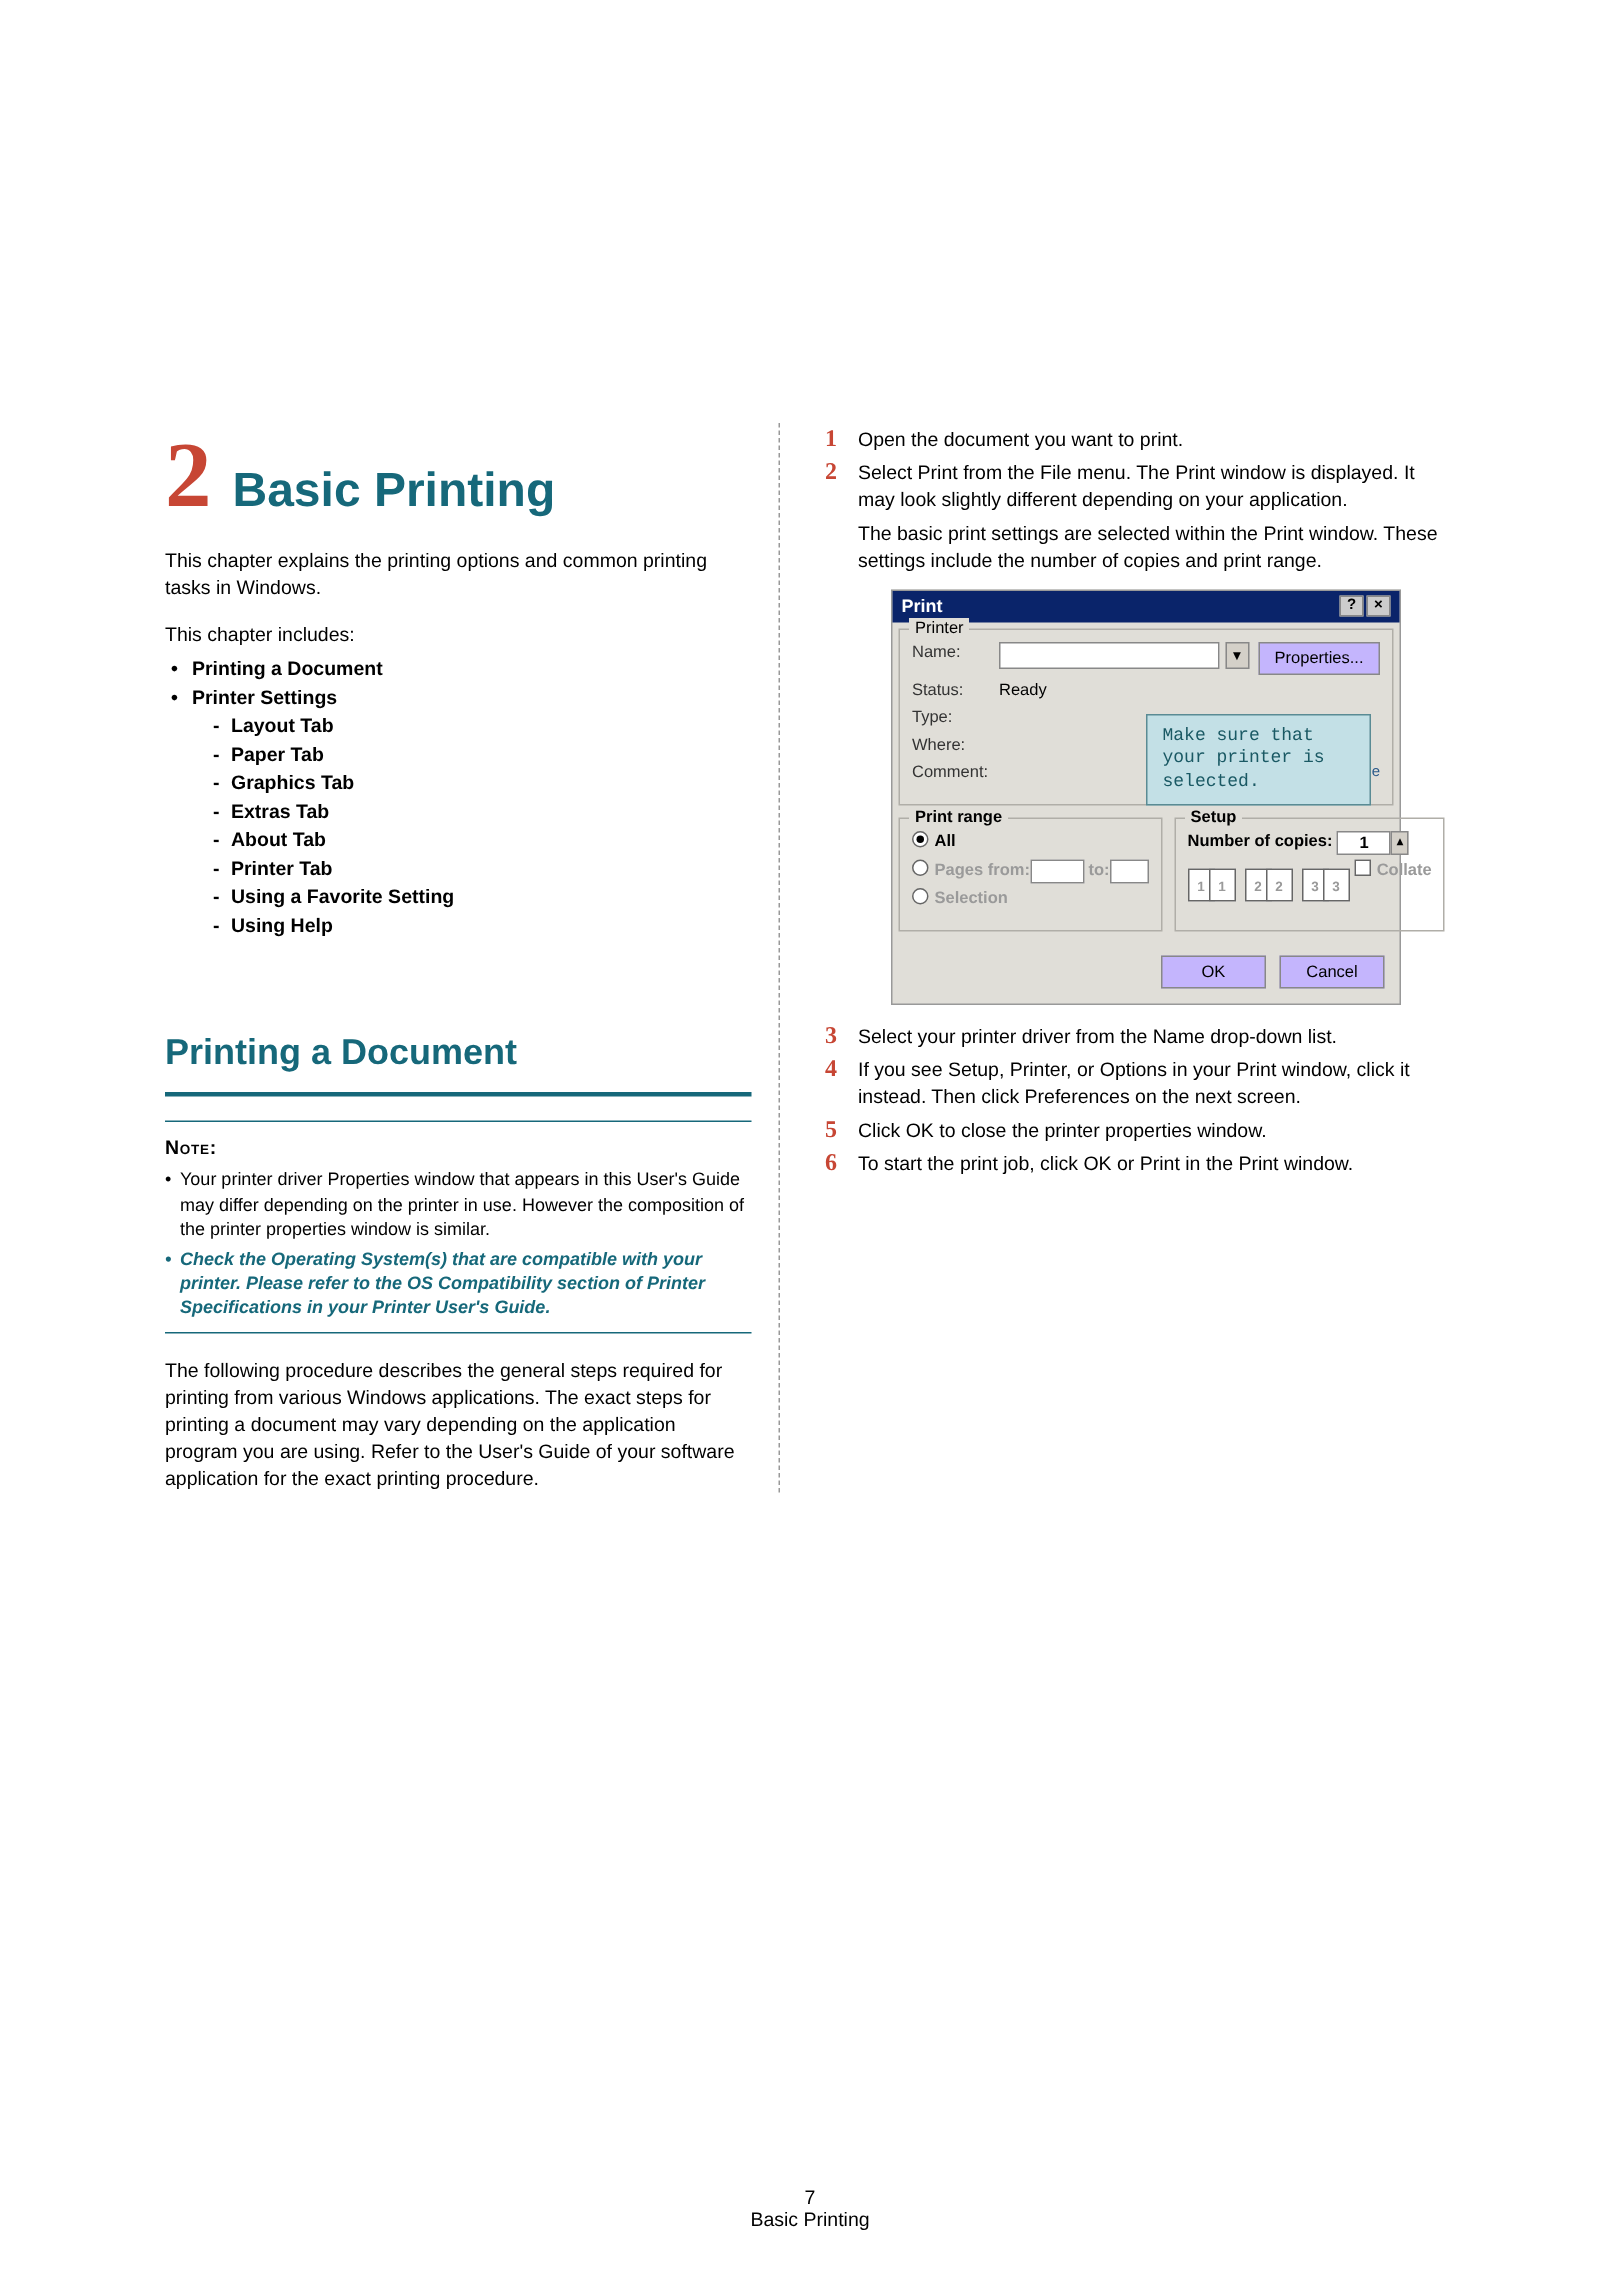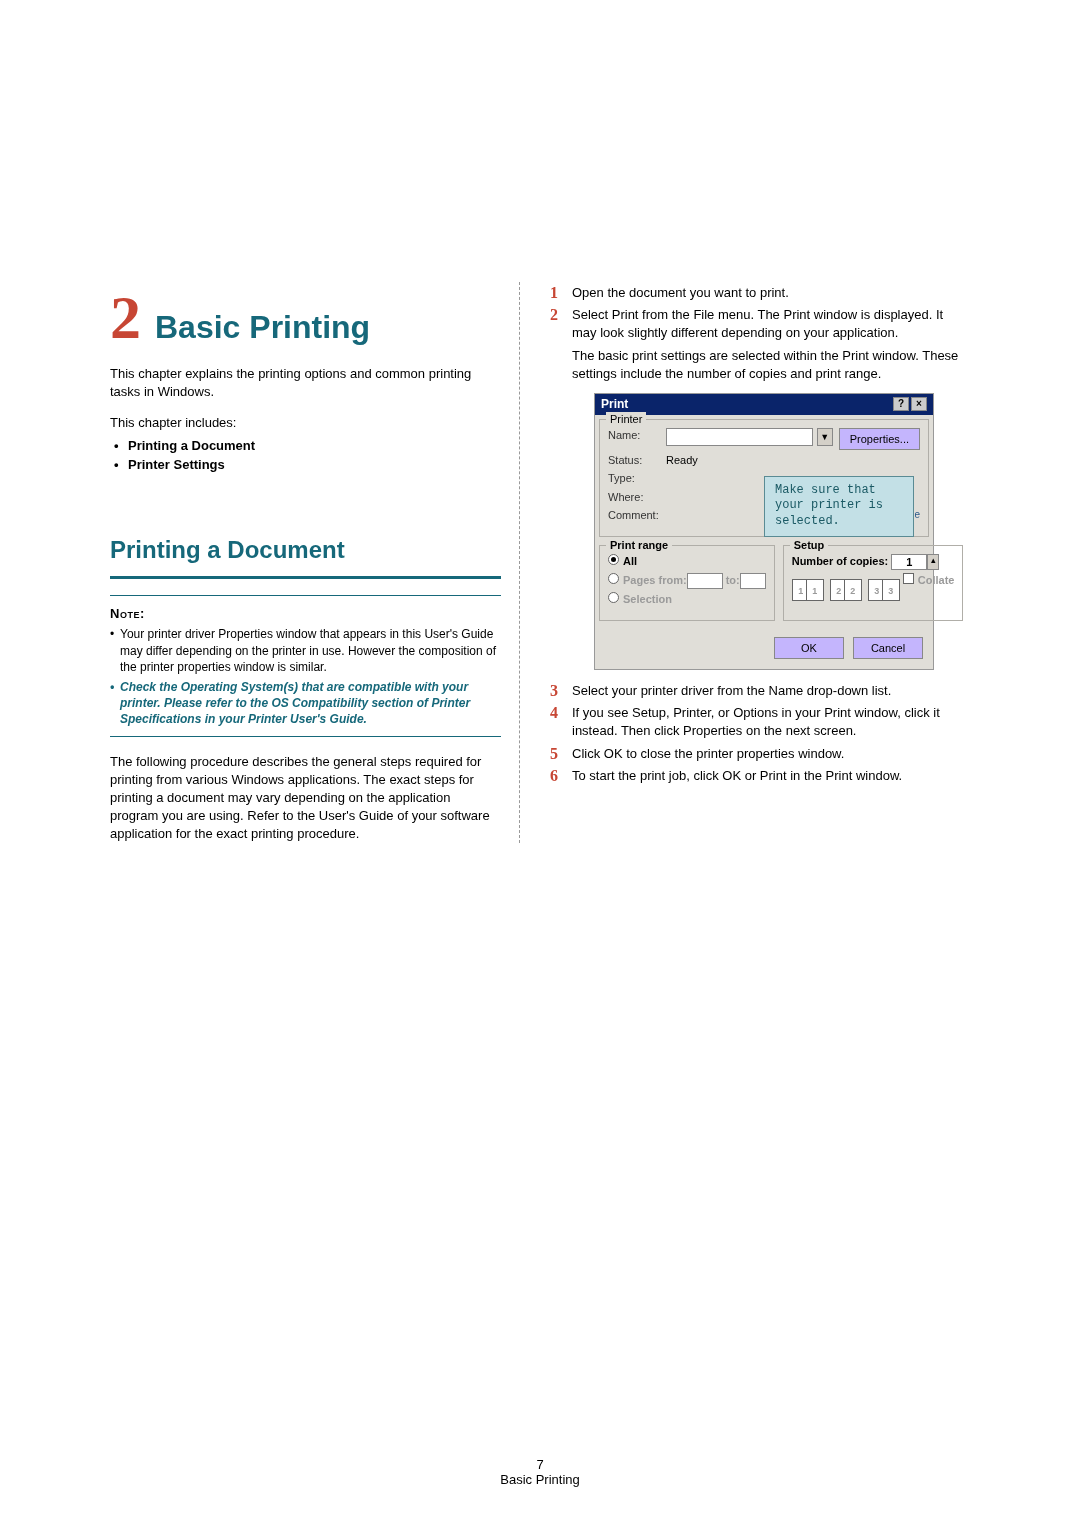--- a/index.html
+++ b/index.html
@@ -284,20 +284,30 @@
     <div class="chapter-header">
       <span class="chapter-num">2</span>
       <span class="chapter-title">Basic Printing</span>
     </div>
     <p class="intro-text">This chapter explains the printing options and common printing tasks in Windows.</p>
     <p class="toc-line">This chapter includes:</p>
     <ul class="toc-list">
       <li>Printing a Document</li>
       <li>
         <span>Printer Settings</span>
+        <ul class="toc-sublist">
+          <li>Layout Tab</li>
+          <li>Paper Tab</li>
+          <li>Graphics Tab</li>
+          <li>Extras Tab</li>
+          <li>About Tab</li>
+          <li>Printer Tab</li>
+          <li>Using a Favorite Setting</li>
+          <li>Using Help</li>
+        </ul>
       </li>
     </ul>
 
     <h2 class="section-title">Printing a Document</h2>
     <hr class="hr-thick">
 
     <hr class="hr-thin">
     <span class="note-label"><span>Note</span>:</span>
     <ul class="note-list">
       <li>Your printer driver Properties window that appears in this User's Guide may differ depending on the printer in use. However the composition of the printer properties window is similar.</li>
@@ -394,21 +404,21 @@
             </div>
           </div>
           <div class="dialog-btns">
             <button class="btn btn-ok">OK</button>
             <button class="btn btn-cancel">Cancel</button>
           </div>
         </div>
       </li>
       <li>Select your printer driver from the Name drop-down list.</li>
       <li>
-        <p class="step-sub">If you see Setup, Printer, or Options in your Print window, click it instead. Then click Properties on the next screen.</p>
+        <p class="step-sub">If you see Setup, Printer, or Options in your Print window, click it instead. Then click Preferences on the next screen.</p>
       </li>
       <li>Click OK to close the printer properties window.</li>
       <li>To start the print job, click OK or Print in the Print window.</li>
     </ol>
   </div>
 </div>
 
 <div class="footer">
   <div>7</div>
   <div>Basic Printing</div>

